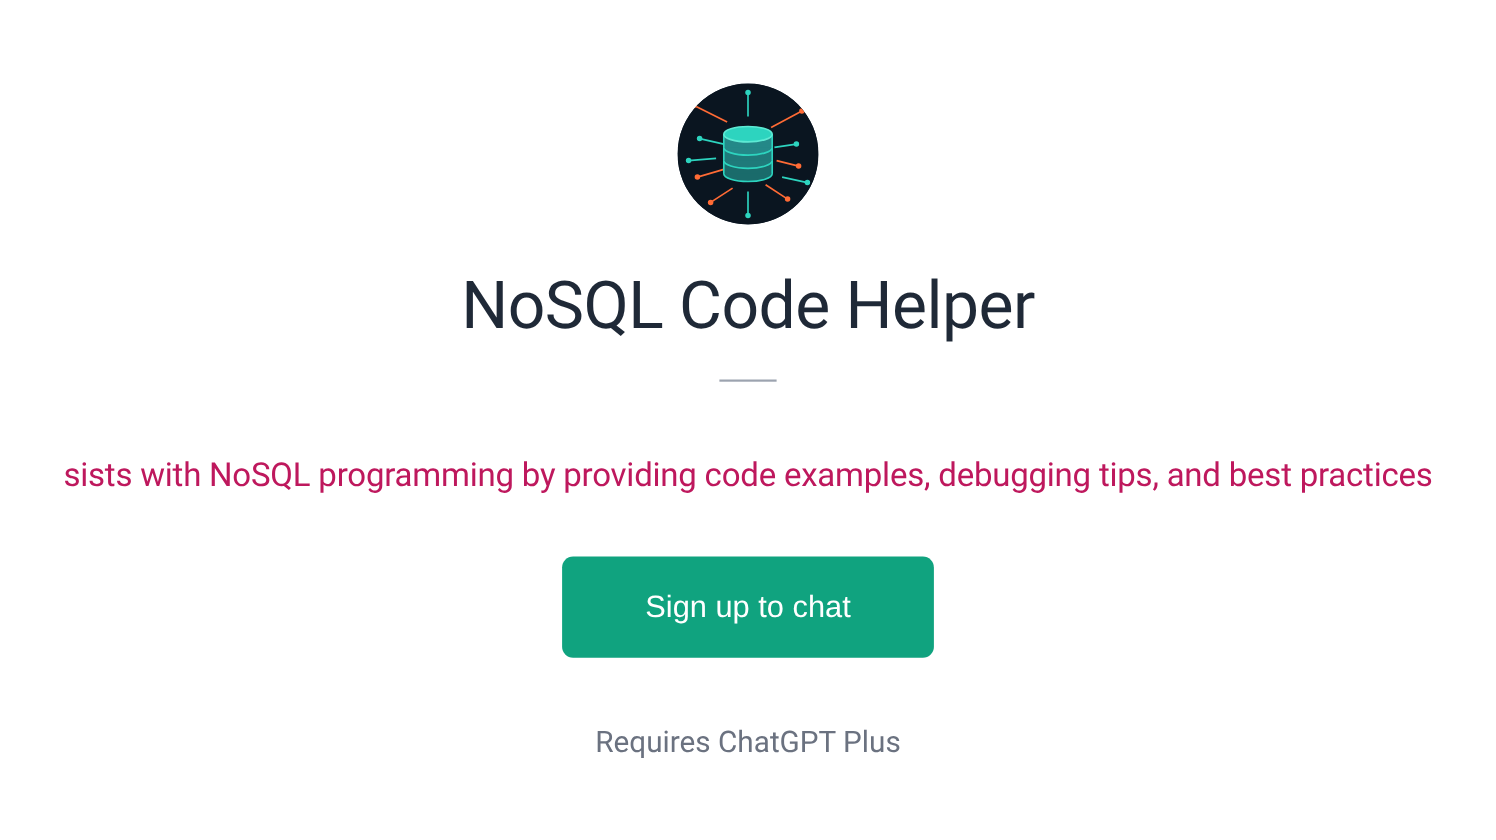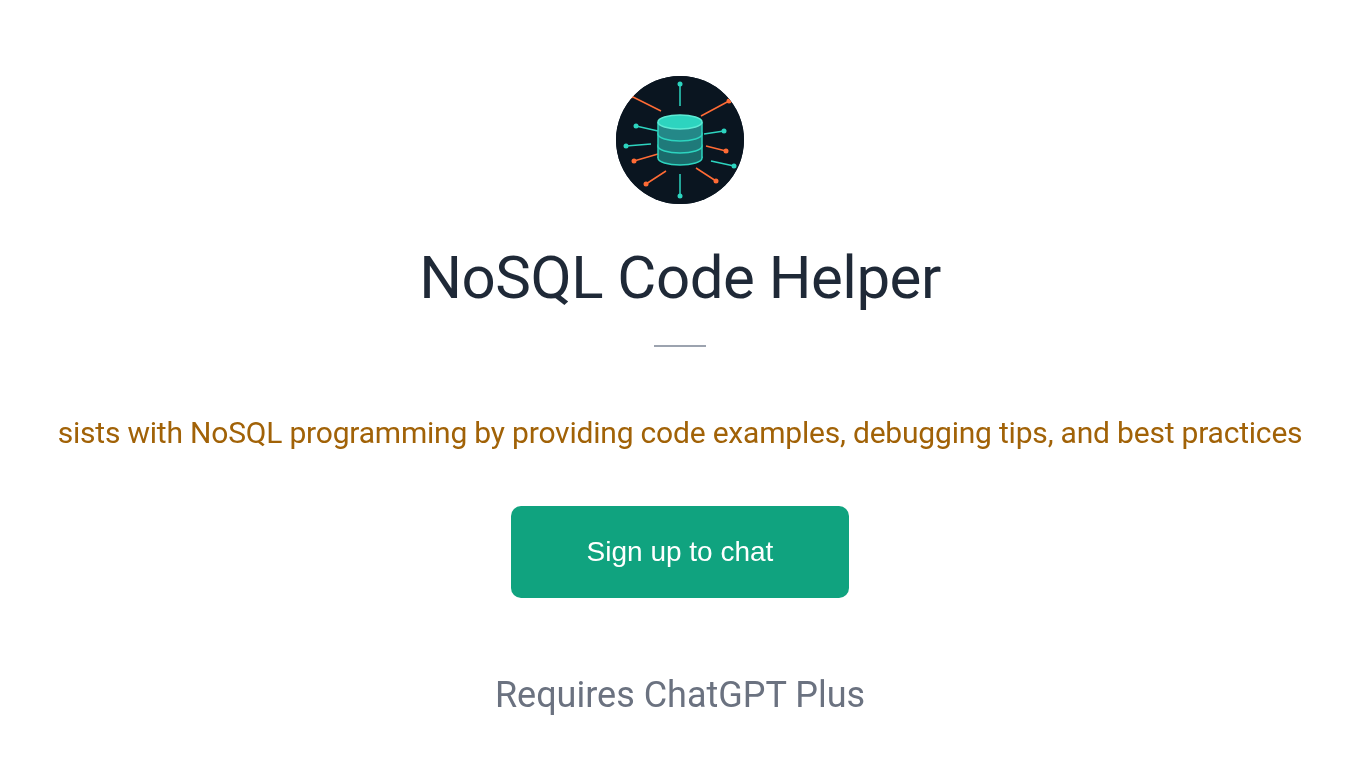--- a/index.html
+++ b/index.html
@@ -49,43 +49,42 @@
     .divider {
       width: 52px;
       height: 2px;
       background: #9ca3af;
       margin-bottom: 68px;
     }
     
     .description {
       font-size: 30px;
       font-weight: 400;
-      color: #a16207;
+      color: #be185d;
       margin-bottom: 56px;
       white-space: nowrap;
       letter-spacing: -0.2px;
     }
     
     .signup-button {
       background: #10a37f;
       color: #ffffff;
       font-size: 28px;
       font-weight: 400;
       padding: 30px 76px;
       border: none;
       border-radius: 10px;
       cursor: pointer;
-      margin-bottom: 40px;
+      margin-bottom: 61px;
     }
     
     .requires-text {
-      font-size: 36px;
+      font-size: 27px;
       color: #6b7280;
       font-weight: 400;
-      margin-top: 36px;
     }
   </style>
 </head>
 <body>
 
 <div class="avatar">
   <svg viewBox="0 0 128 128">
 
     <rect width="128" height="128" fill="#0a1520"></rect>
 

